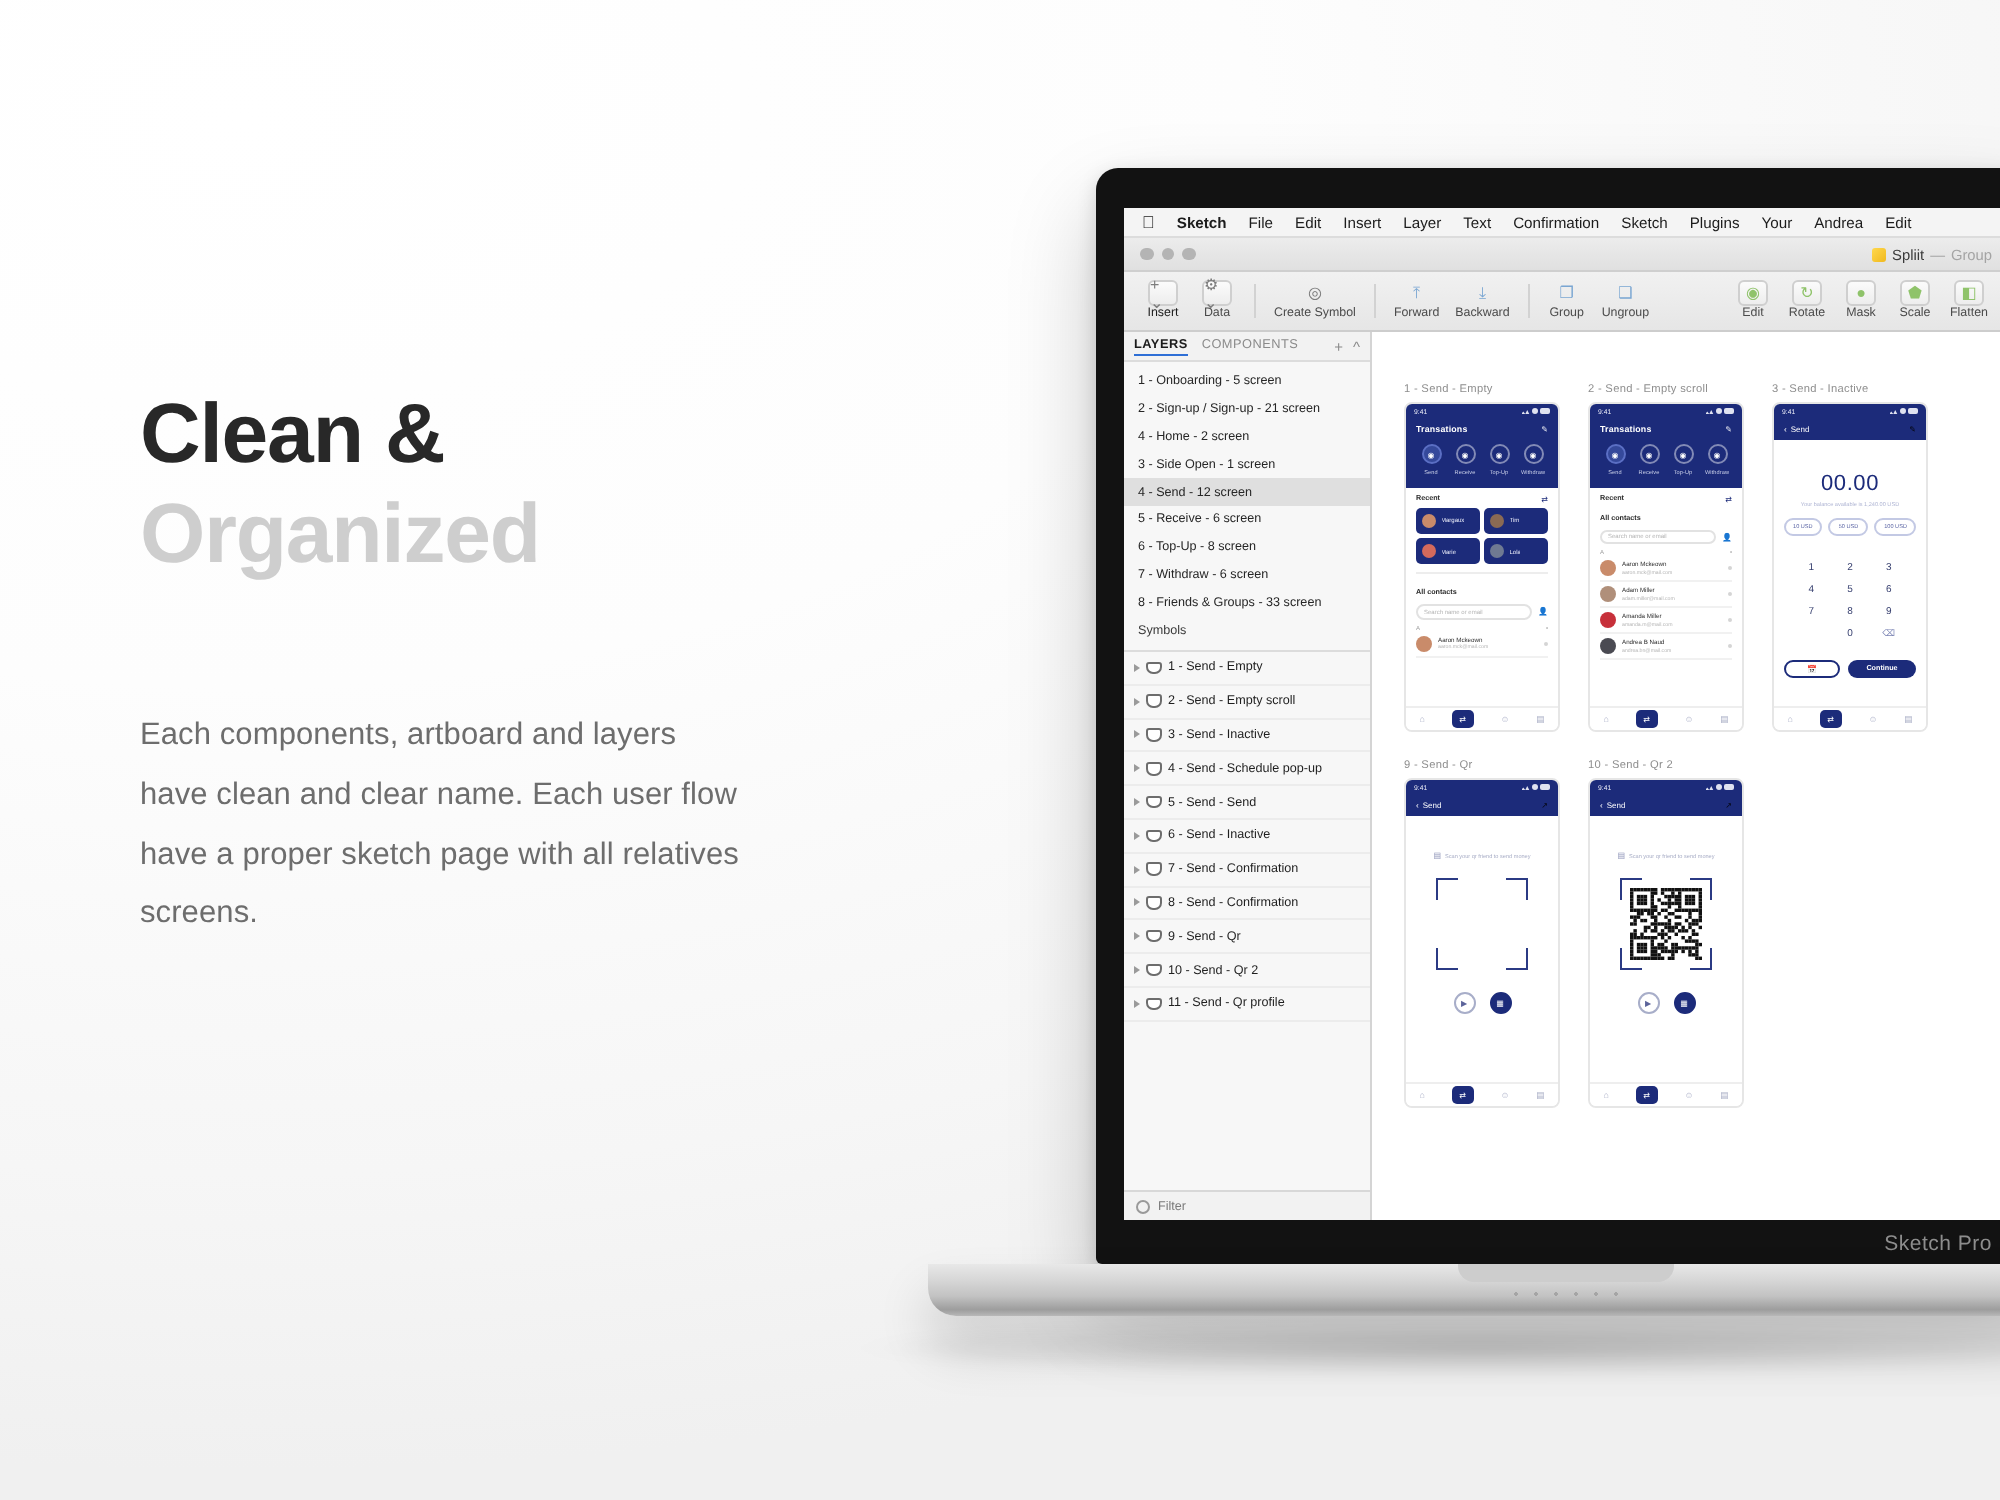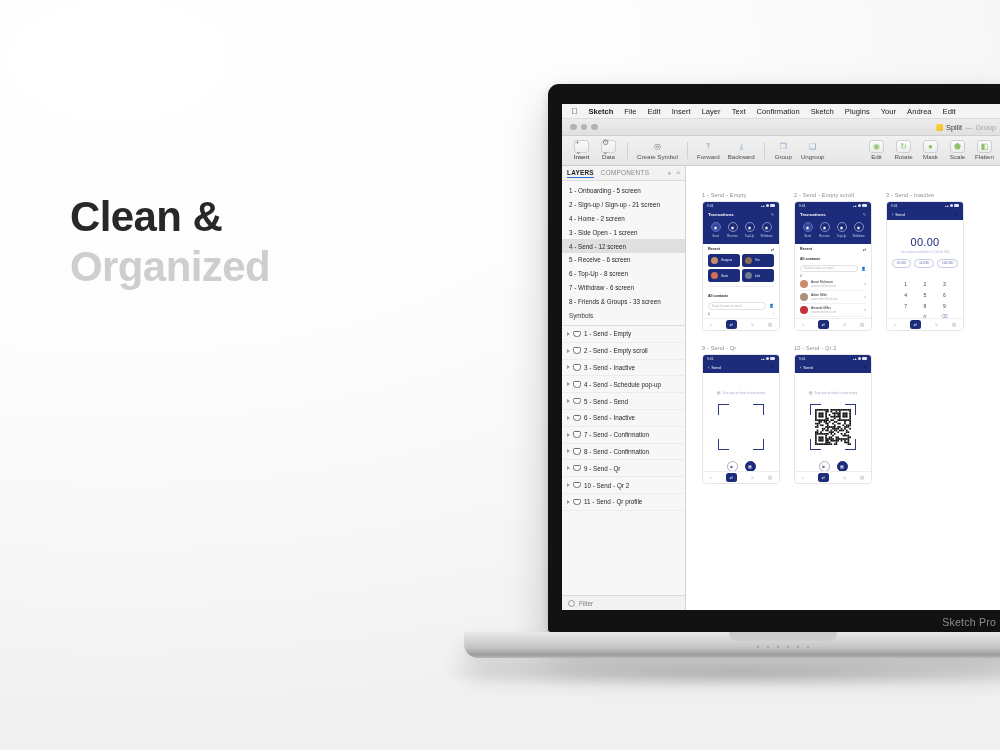--- a/index.html
+++ b/index.html
@@ -167,21 +167,21 @@
   .filter-ico {
     width: 7px; height: 7px; border-radius: 50%; border: 1px solid #9a9a9a; flex:none;
   }
 
   
   .canvas { flex: 1; background: #ffffff; position: relative; overflow: hidden; padding: 26px 0 0 16px; }
   .ab-grid { display: flex; flex-wrap: wrap; gap: 14px 14px; }
   .artboard { width: 78px; }
   .ab-title { font-size: 5.6px; color: #8e8e8e; margin-bottom: 3px; white-space: nowrap; letter-spacing: .15px; }
   .phone {
-    width: 78px; height: 130px; background: #ffffff;
+    width: 78px; height: 165px; background: #ffffff;
     border: 1px solid #e6e6e6; border-radius: 4px; overflow: hidden;
     display: flex; flex-direction: column; position: relative;
   }
 
   
   .st-bar {
     height: 7px; background: var(--navy); display: flex; align-items: center;
     justify-content: space-between; padding: 0 4px; flex: none;
   }
   .st-time { font-size: 3.4px; color: #e7e9f5; }
@@ -298,20 +298,21 @@
 </head>
 <body>
 
 <div class="stage">
 
   <div class="copy">
     <div class="headline">
       <span class="l1">Clean &amp;</span>
       <span class="l2">Organized</span>
     </div>
+    <p class="body-copy">Each components, artboard and layers have clean and clear name. Each user flow have a proper sketch page with all relatives screens.</p>
   </div>
 
   <div class="laptop">
     <div class="lid">
       <div class="screen">
 
         <div class="menubar">
           <span class="apple-logo"></span>
           <span class="mi bold">Sketch</span>
           <span class="mi">File</span>

